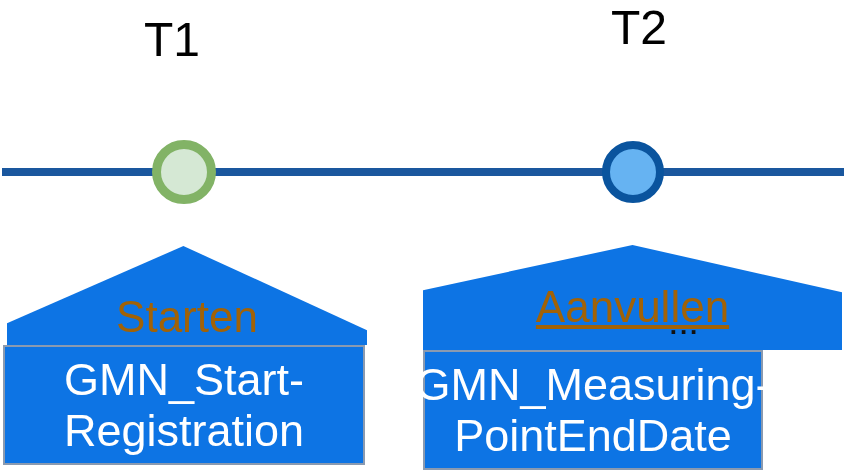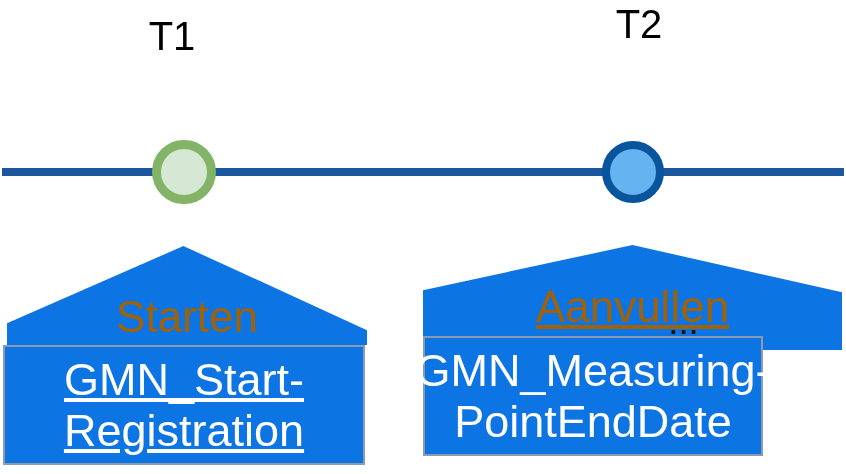--- a/index.html
+++ b/index.html
@@ -13,21 +13,21 @@
     width: 846px;
     height: 474px;
     background: #ffffff;
     overflow: hidden;
   }
   .abs { position: absolute; box-sizing: border-box; }
 
   
   .t-label {
     color: #000000;
-    font-size: 40px;
+    font-size: 48px;
     text-align: center;
     width: 110px;
     line-height: 1.1;
   }
   .t-label.t1 { left: 117px; top: 14px; }
   .t-label.t2 { left: 584px; top: 2px; }
 
   
   .timeline-line {
     left: 2px;
@@ -91,22 +91,22 @@
     border: 2px solid #8a9ab0;
     color: #ffffff;
     font-size: 45px;
     line-height: 51px;
     text-align: center;
     display: flex;
     flex-direction: column;
     justify-content: center;
     align-items: center;
   }
-  .codebox.codebox-t1 { left: 3px;   top: 345px; width: 362px; height: 120px; text-decoration: underline; }
-  .codebox.codebox-t2 { left: 423px; top: 336px; width: 340px; height: 120px; text-align: center; }
+  .codebox.codebox-t1 { left: 3px;   top: 345px; width: 362px; height: 120px; }
+  .codebox.codebox-t2 { left: 423px; top: 350px; width: 340px; height: 120px; text-align: center; }
 </style>
 </head>
 <body>
 
 <div class="canvas">
 
   <div class="abs t-label t1">T1</div>
 
   <div class="abs t-label t2">T2</div>
 

